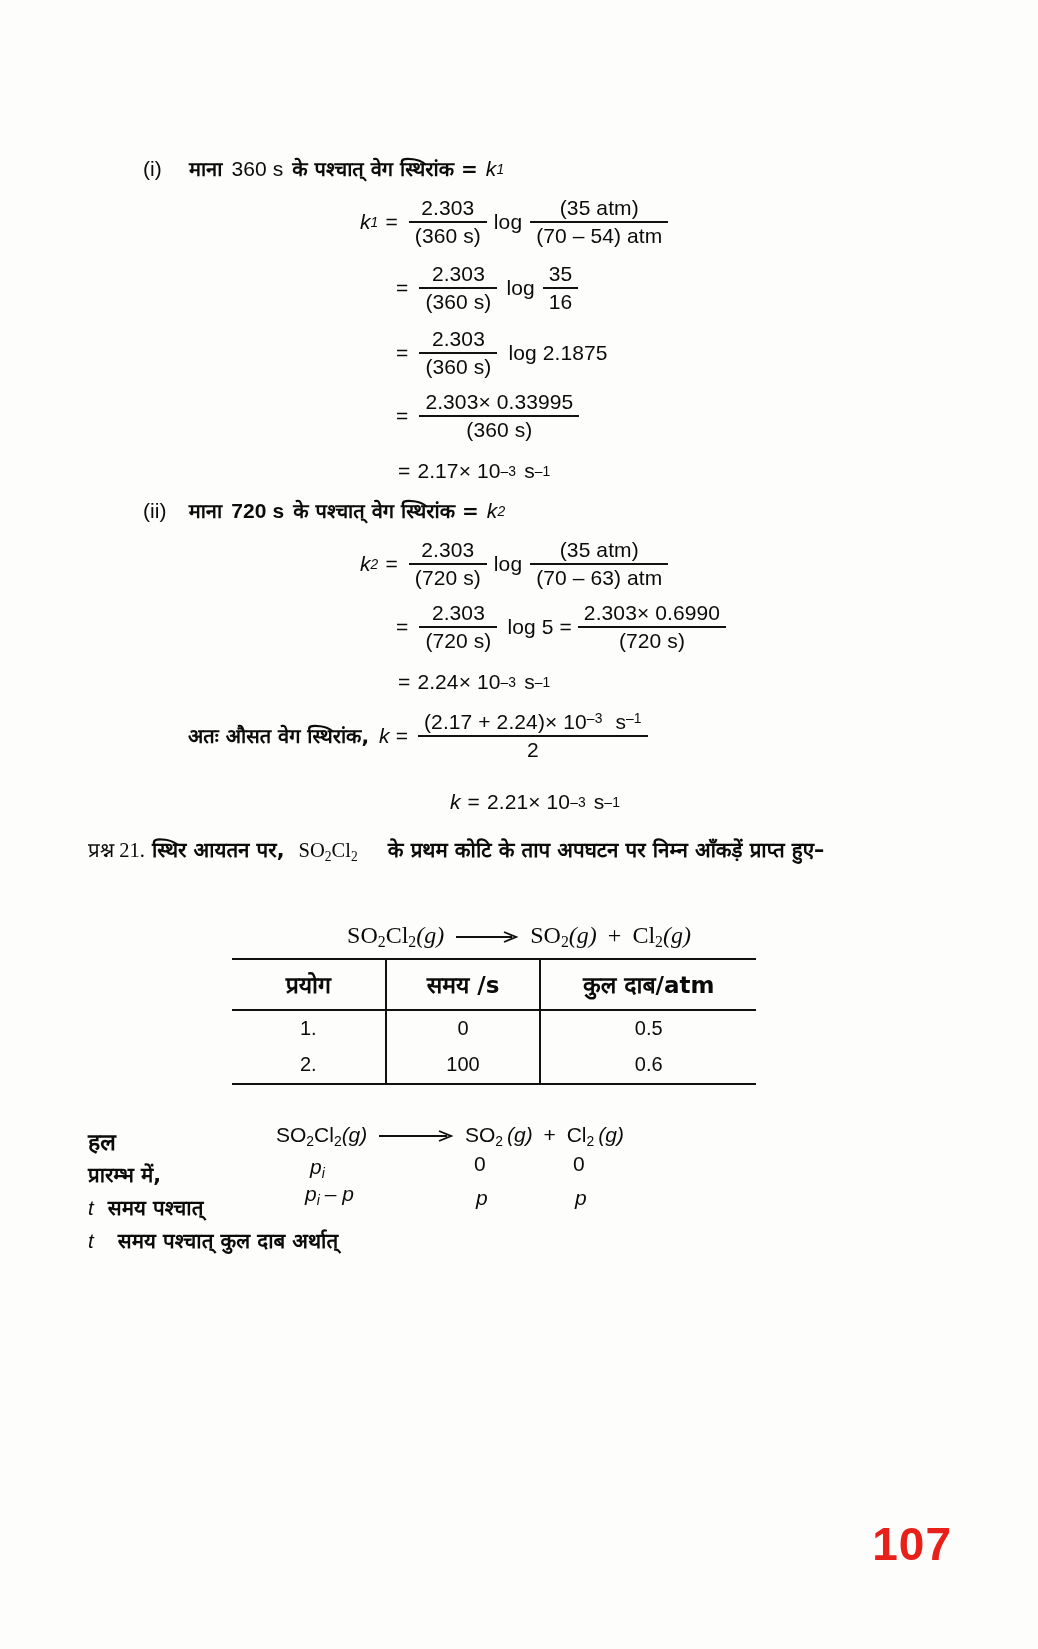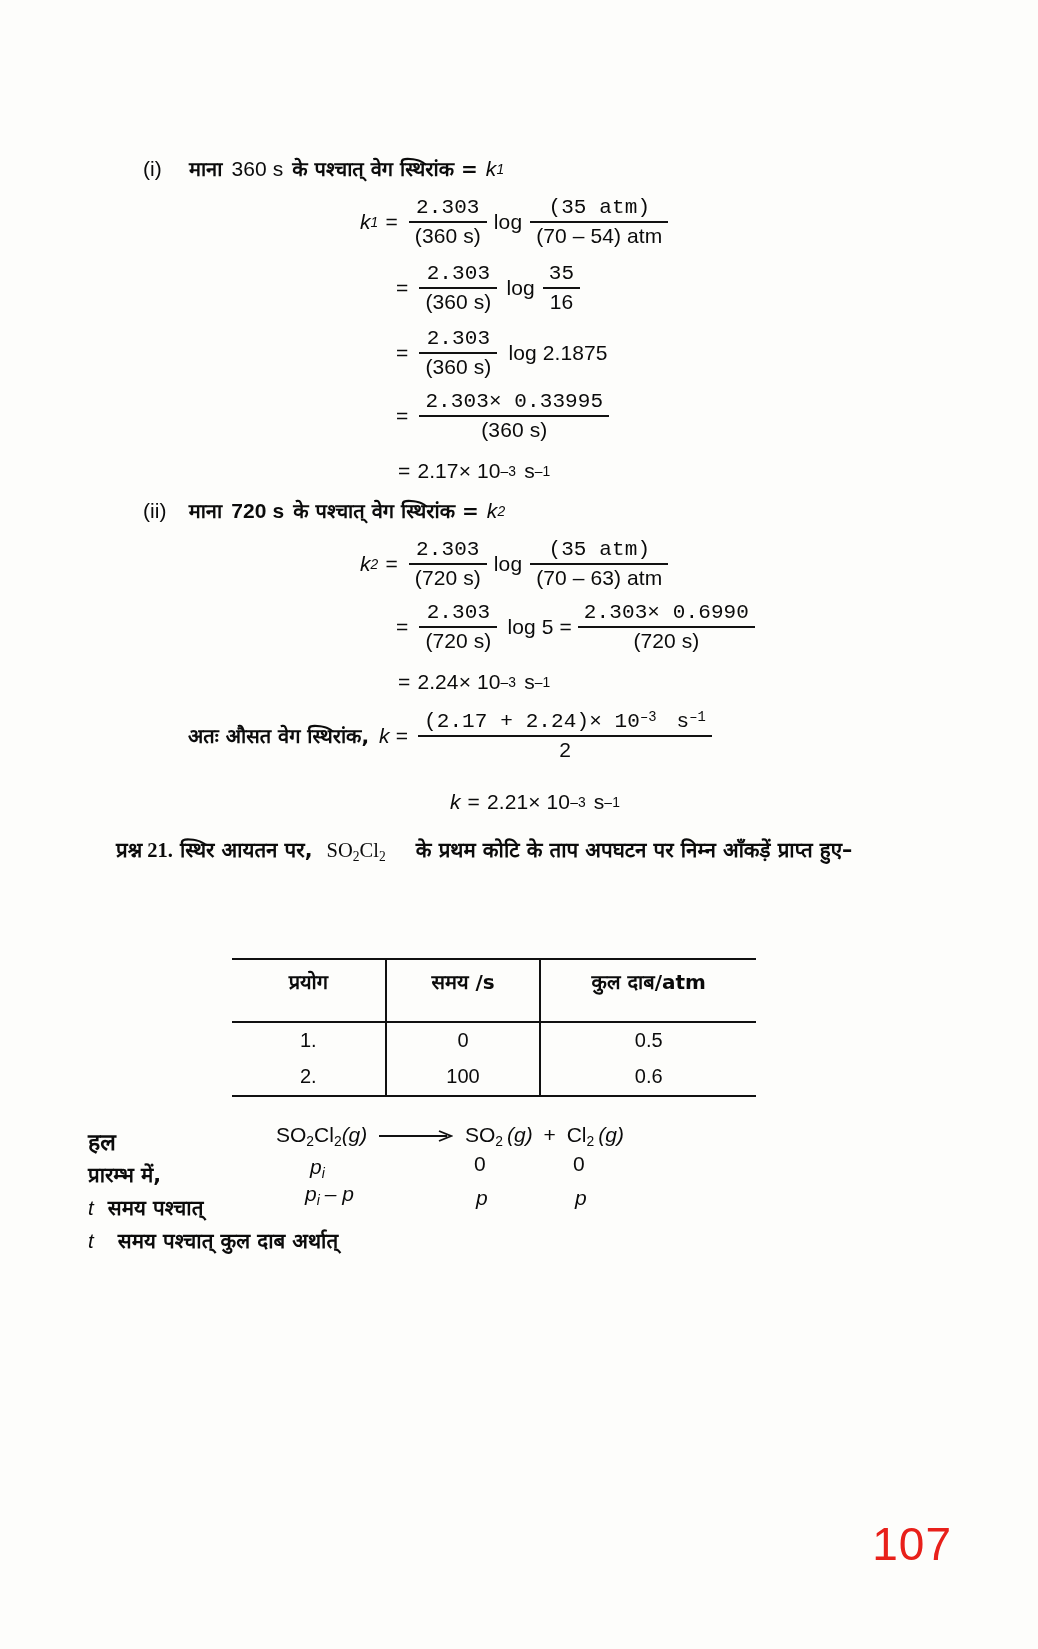--- a/index.html
+++ b/index.html
@@ -22,21 +22,21 @@
   }
   .frac {
     display: inline-flex;
     flex-direction: column;
     align-items: center;
     justify-content: center;
     vertical-align: middle;
     margin: 0 4px;
     line-height: 1.12;
   }
-  .frac > .num { padding: 0 6px 1px 6px; font-family: Liberation Mono, monospace; }
+  .frac > .num { padding: 0 6px 1px 6px; }
   .frac > .den { padding: 1px 6px 0 6px; }
   .frac > .bar {
     width: 100%;
     border-top: 2.2px solid #121212;
     align-self: stretch;
   }
   .mathline {
     position: absolute;
     display: flex;
     align-items: center;
@@ -58,21 +58,21 @@
   .qblock {
     position: absolute;
     left: 88px;
     top: 833px;
     width: 862px;
     font-family: "DejaVu Sans", sans-serif;
     font-weight: 700;
     font-size: 20.5px;
     line-height: 34px;
   }
-  .qblock .ser { font-family: "Liberation Serif", serif; font-weight: 700; margin-left: 28px; }
+  .qblock .ser { font-family: "Liberation Serif", serif; font-weight: 400; }
 
   
   .rxn-head {
     position: absolute;
     left: 0; right: 0;
     top: 922px;
     text-align: center;
     font-family: "Liberation Serif", serif;
     font-size: 24px;
     white-space: nowrap;
@@ -88,24 +88,24 @@
     font-family: "Liberation Sans", sans-serif;
     font-size: 20px;
   }
   .dtable th, .dtable td {
     text-align: center;
     padding: 6px 0 7px 0;
   }
   .dtable thead th {
     font-family: "DejaVu Sans", sans-serif;
     font-weight: 700;
-    font-size: 20px;
+    font-size: 23px;
     border-top: 2.4px solid #111;
     border-bottom: 2.2px solid #111;
-    padding: 8px 0 26px 0;
+    padding: 8px 0 9px 0;
   }
   .dtable th.c1, .dtable td.c1 { width: 148px; }
   .dtable th.c2, .dtable td.c2 { width: 148px; border-left: 2.2px solid #111; border-right: 2.2px solid #111; }
   .dtable th.c3, .dtable td.c3 { width: 208px; }
   .dtable tbody tr:last-child td { border-bottom: 2.6px solid #111; }
 
   
   .after-table {
     position: absolute;
     left: 88px;
@@ -132,21 +132,21 @@
     font-size: 21px;
     white-space: nowrap;
   }
 
   
   .pageno {
     position: absolute;
     right: 86px;
     bottom: 78px;
     font-family: "Liberation Sans", sans-serif;
-    font-weight: 400;
+    font-weight: 700;
     font-size: 46px;
     letter-spacing: 1px;
   }
 
   .long-arrow {
     display: inline-flex;
     align-items: center;
     vertical-align: middle;
     margin: 0 6px;
   }
@@ -298,20 +298,32 @@
   </div>
 
   <div class="qblock">
     <span class="ser">प्रश्न 21.</span>
     <span style="">स्थिर आयतन पर,</span>
     <span class="ser" style="font-weight:400; margin-left:7px;"><span>SO</span><sub>2</sub><span>Cl</span><sub>2</sub></span>
     <span style="margin-left:23px;">के प्रथम कोटि के ताप अपघटन पर निम्न आँकड़ें प्राप्त</span>
     <span>हुए–</span>
   </div>
 
+  <div class="rxn-head">
+    <span>SO</span><sub>2</sub><span>Cl</span><sub>2</sub><span class="it">(g)</span>
+    <span class="long-arrow">
+      <svg width="62" height="14" viewBox="0 0 62 14" aria-hidden="true">
+        <line x1="0" y1="7" x2="56" y2="7" stroke="#111" stroke-width="1.8"></line>
+        <polyline points="48,2 60,7 48,12" fill="none" stroke="#111" stroke-width="1.8"></polyline>
+      </svg>
+    </span>
+    <span>SO</span><sub>2</sub><span class="it">(g)</span>
+    <span style="margin:0 5px;">+</span>
+    <span>Cl</span><sub>2</sub><span class="it">(g)</span>
+  </div>
 
   <table class="dtable">
     <thead>
       <tr>
         <th class="c1">प्रयोग</th>
         <th class="c2">समय /s</th>
         <th class="c3">कुल दाब/atm</th>
       </tr>
     </thead>
     <tbody>

